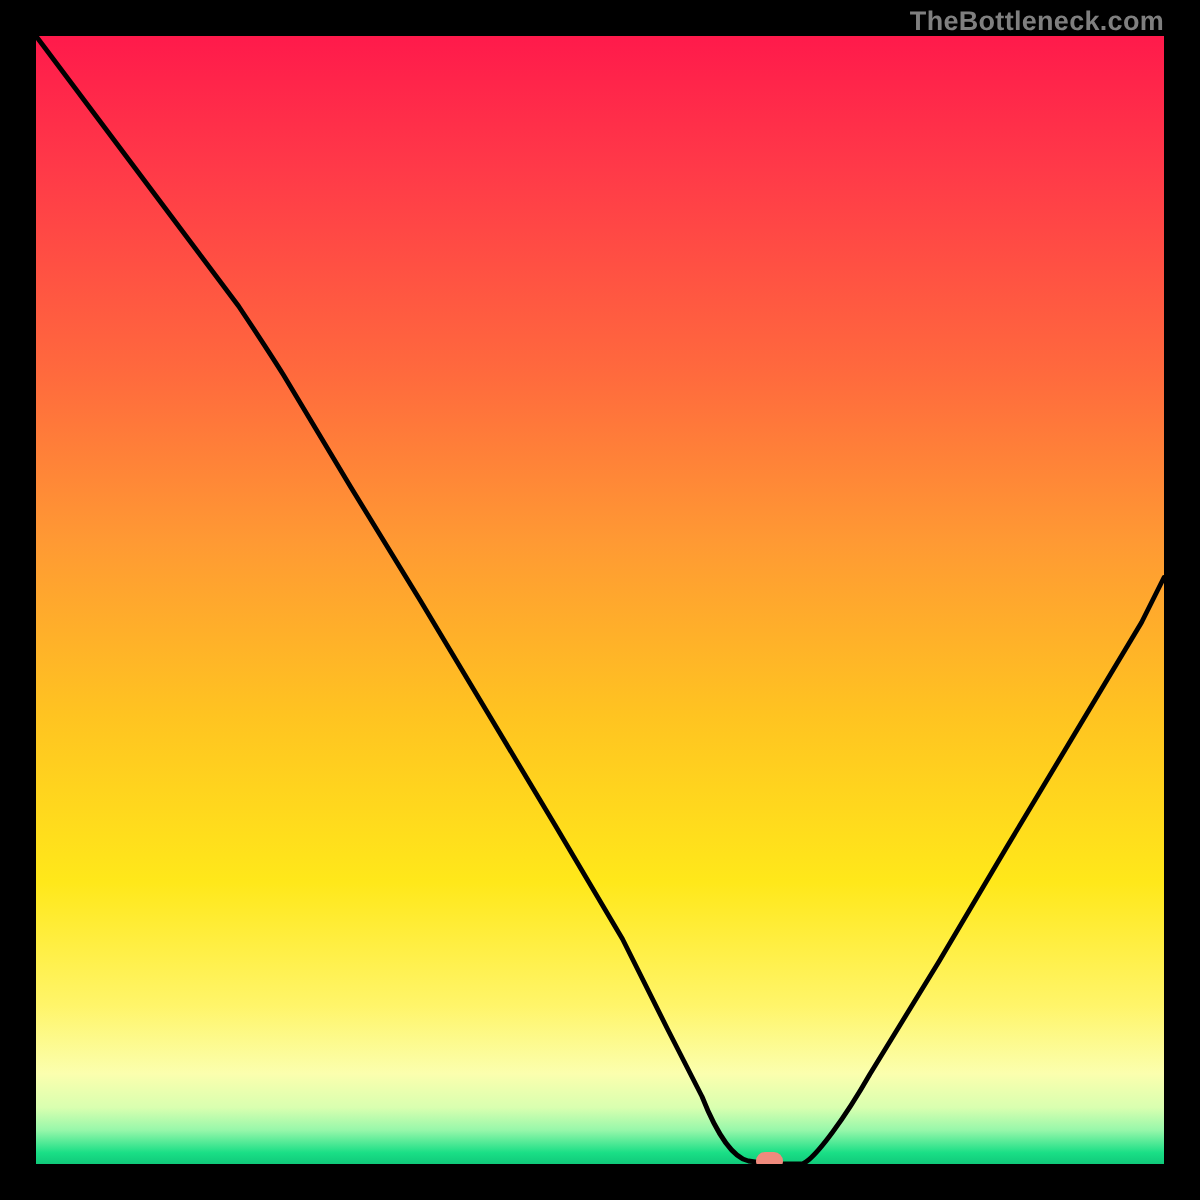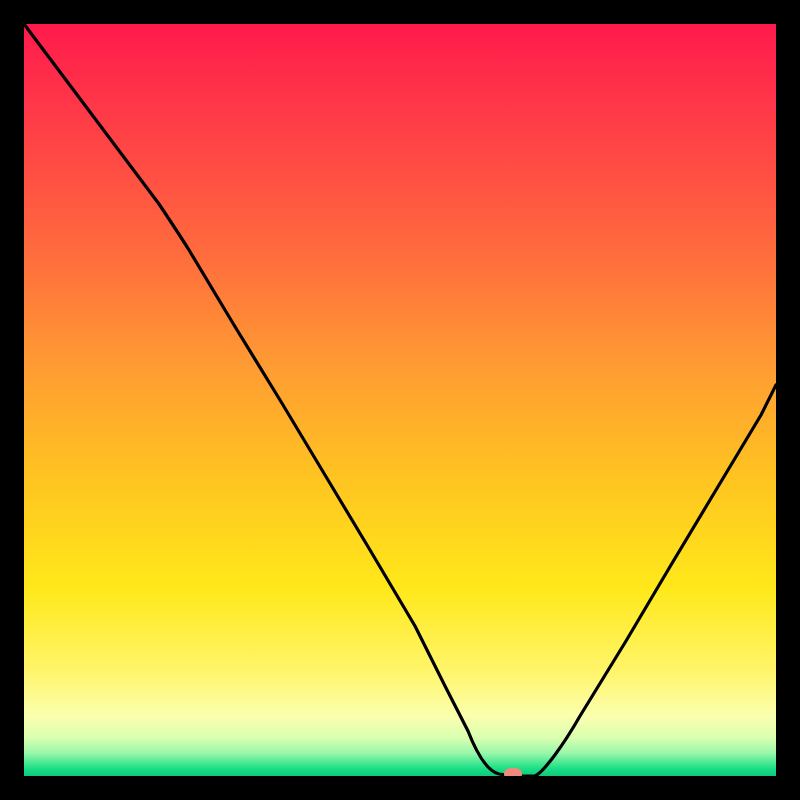--- a/index.html
+++ b/index.html
@@ -112,13 +112,14 @@
     </svg>
 
     <div class="marker" style="left: calc(65% - 9px); bottom: -4px;"></div>
   </div>
 
   <div class="frame-top"></div>
   <div class="frame-bottom"></div>
   <div class="frame-left"></div>
   <div class="frame-right"></div>
 
+  <div class="watermark">TheBottleneck.com</div>
 </div>
 
 </body></html>

